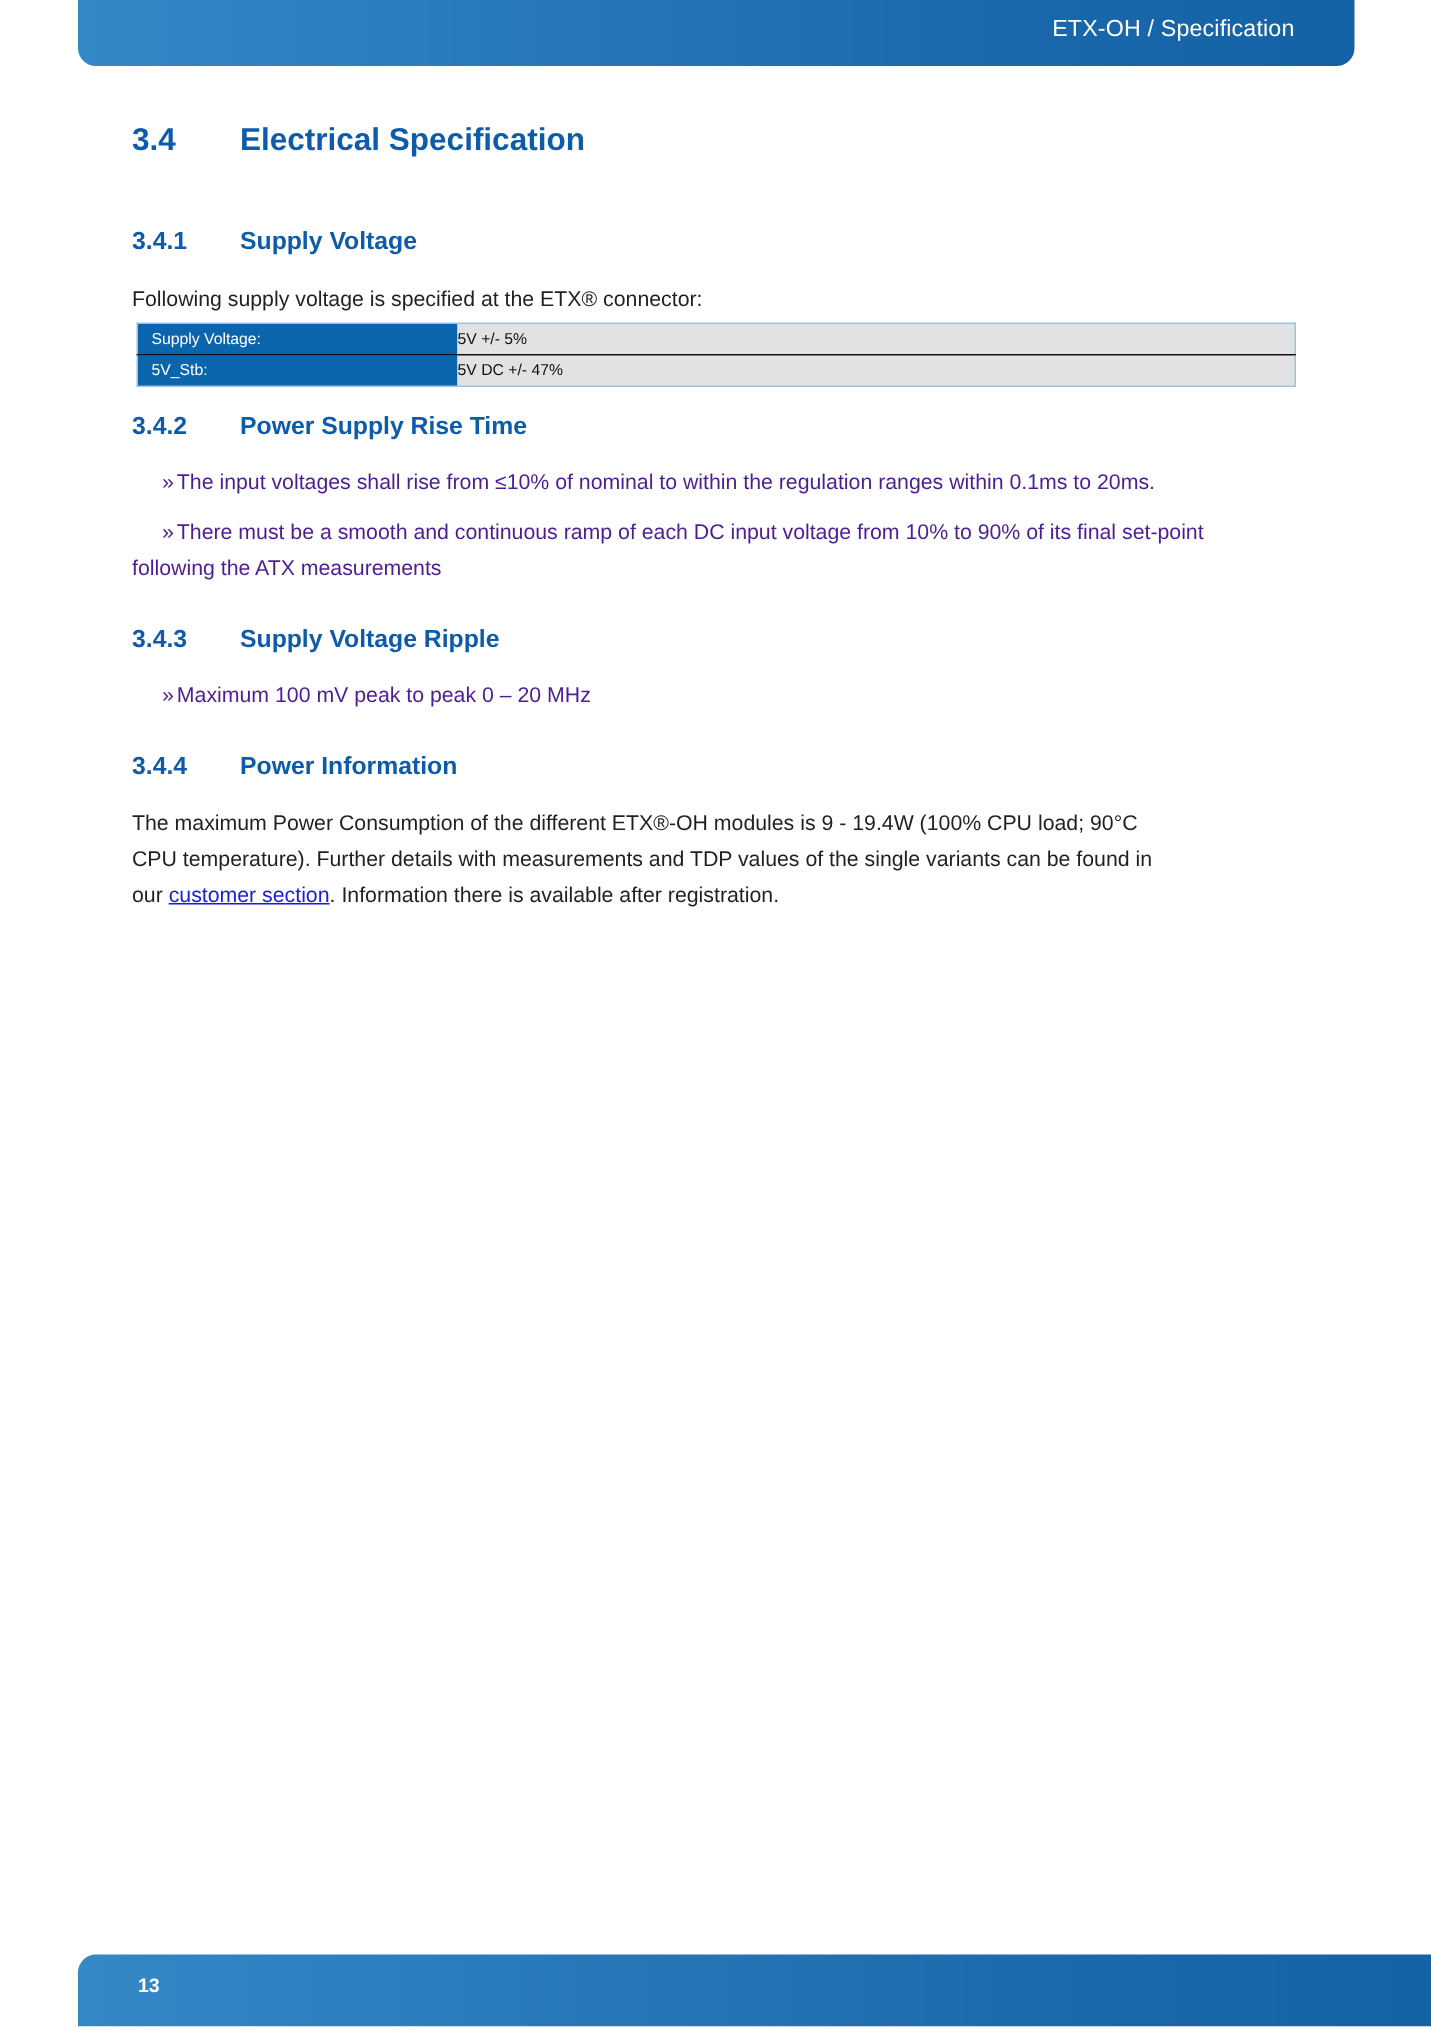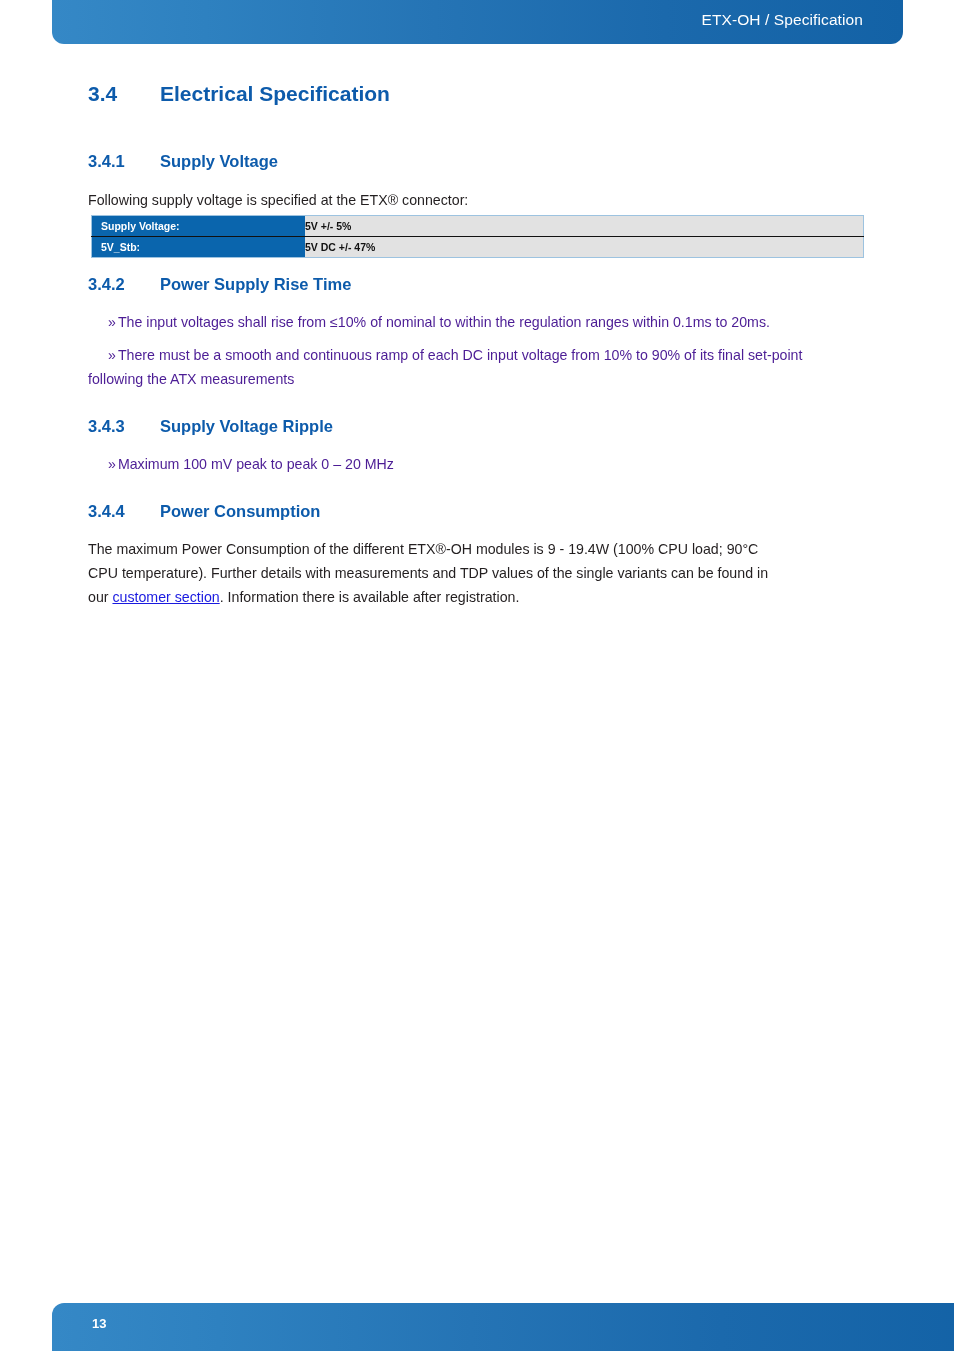--- a/index.html
+++ b/index.html
@@ -96,21 +96,21 @@
     top: 215px;
     width: 773px;
     border-collapse: collapse;
     border: 1px solid #9dc3e0;
     table-layout: fixed;
   }
   .spec-table td {
     height: 17px;
     padding: 1px 0 2px 0;
     font-size: 10.5px;
-    font-weight: bold;
+    font-weight: normal;
     border-bottom: 1px solid #111111;
   }
   .spec-table tr:last-child td { border-bottom: none; }
   .spec-table td.label {
     width: 204px;
     background: #0a65ad;
     color: #ffffff;
     padding-left: 9px;
   }
   .spec-table td.value {
@@ -187,21 +187,21 @@
 
   <div class="h3" style="top:417px">
     <span class="num">3.4.3</span><span>Supply Voltage Ripple</span>
   </div>
 
   <div class="bullet-text" style="top:452px">
     <span class="bullet">»</span><span>Maximum 100 mV peak to peak 0 – 20 MHz</span>
   </div>
 
   <div class="h3" style="top:502px">
-    <span class="num">3.4.4</span><span>Power Consumption</span>
+    <span class="num">3.4.4</span><span>Power Information</span>
   </div>
 
   <div class="body-text" style="top:537px; width:700px;">
     <span>The maximum Power Consumption of the different ETX®-OH modules is 9 - 19.4W (100% CPU load; 90°C CPU temperature). Further details with measurements and TDP values of the single variants can be found in our </span><a class="doclink" href="#">customer section</a><span>. Information there is available after registration.</span>
   </div>
 
 </div>
 
 <div class="footer-bar">
   <div class="footer-page-number">13</div>

